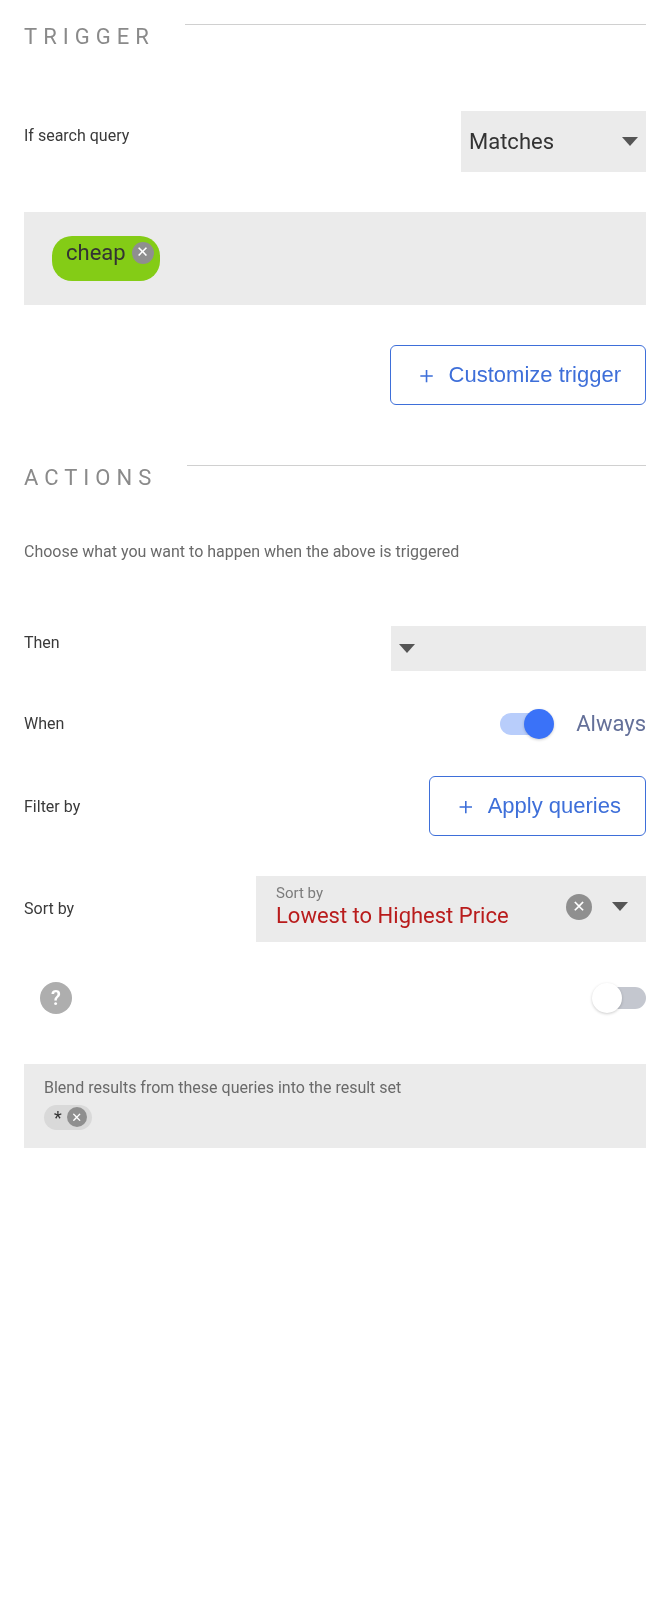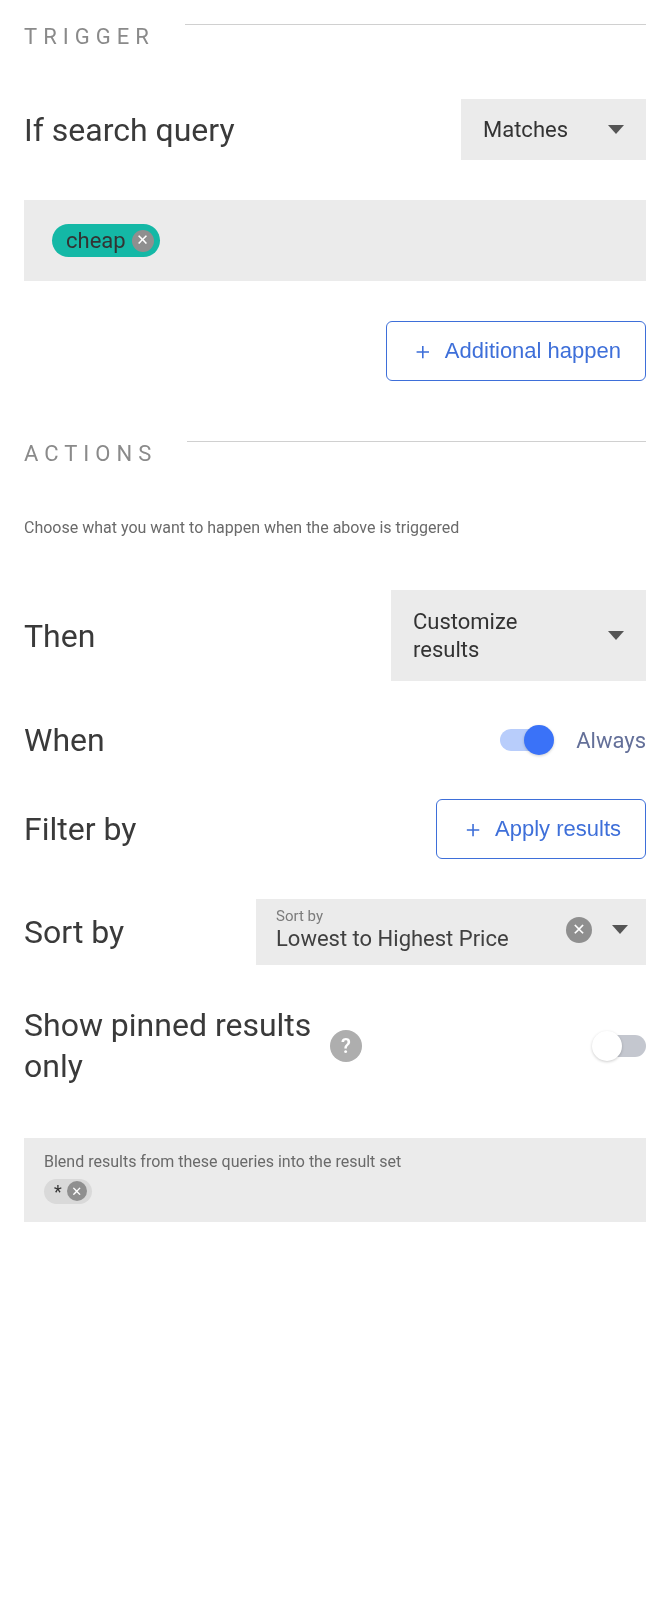--- a/index.html
+++ b/index.html
@@ -28,33 +28,34 @@
     height: 1px;
     background: #d0d0d0;
   }
   .row {
     display: flex;
     align-items: center;
     justify-content: space-between;
     margin-bottom: 40px;
   }
   .row-label {
-    font-size: 32px;
+    font-size: 16px;
     color: #3a3a3a;
     font-weight: 400;
   }
   .select-box {
     background: #ebebeb;
-    padding: 18px 22px;
+    padding: 18px 8px;
     display: flex;
     align-items: center;
     gap: 20px;
     min-width: 185px;
     justify-content: space-between;
     cursor: pointer;
+    margin-top: 12px;
   }
   .select-text {
     font-size: 22px;
     color: #333;
   }
   .select-wide { flex: 1; max-width: 255px; }
   .select-wide .select-text { line-height: 1.25; }
   .caret-down {
     width: 0; height: 0;
     border-left: 8px solid transparent;
@@ -62,23 +63,23 @@
     border-top: 9px solid #555;
   }
   .tag-area {
     background: #ebebeb;
     padding: 24px 28px;
     margin-bottom: 40px;
   }
   .tag {
     display: inline-flex;
     align-items: center;
-    background: #14b8a6;
+    background: #84cc16;
     border-radius: 20px;
-    padding: 4px 6px 4px 14px;
+    padding: 4px 6px 16px 14px;
     font-size: 22px;
     color: #333;
     gap: 6px;
   }
   .tag-x {
     width: 22px; height: 22px;
     border-radius: 50%;
     background: #8f8f8f;
     color: #fff;
     display: inline-flex;
@@ -143,21 +144,21 @@
     padding: 8px 18px 12px 20px;
     display: flex;
     align-items: center;
     gap: 20px;
     flex: 1;
     max-width: 390px;
     cursor: pointer;
   }
   .sort-left { flex: 1; }
   .sort-mini-label { font-size: 15px; color: #7c7c7c; }
-  .sort-value { font-size: 22px; color: #404040; line-height: 1.25; }
+  .sort-value { font-size: 22px; color: #b91c1c; line-height: 1.25; }
   .clear-x {
     width: 26px; height: 26px;
     border-radius: 50%;
     background: #8f8f8f;
     color: #fff;
     display: inline-flex;
     align-items: center;
     justify-content: center;
     font-size: 16px;
     cursor: pointer;
@@ -224,72 +225,70 @@
 <div class="tag-area">
   <span class="tag">
     <span>cheap</span>
     <span class="tag-x">✕</span>
   </span>
 </div>
 
 <div class="right-align">
   <button class="outline-btn">
     <span class="plus-icon">＋</span>
-    <span>Additional happen</span>
+    <span>Customize trigger</span>
   </button>
 </div>
 
 <div class="section-header">
   <div class="section-title">ACTIONS</div>
   <div class="section-line"></div>
 </div>
 
 <p class="desc-text">Choose what you want to happen when the above is triggered</p>
 
 <div class="row">
   <div class="row-label">Then</div>
   <div class="select-box select-wide">
-    <span class="select-text">Customize results</span>
     <span class="caret-down"></span>
   </div>
 </div>
 
 <div class="row">
   <div class="row-label">When</div>
   <div class="toggle-wrap">
     <div class="toggle">
       <div class="toggle-knob"></div>
     </div>
     <span class="toggle-label">Always</span>
   </div>
 </div>
 
 <div class="row">
   <div class="row-label">Filter by</div>
   <button class="outline-btn">
     <span class="plus-icon">＋</span>
-    <span>Apply results</span>
+    <span>Apply queries</span>
   </button>
 </div>
 
 <div class="row">
   <div class="row-label">Sort by</div>
   <div class="sort-select">
     <div class="sort-left">
       <div class="sort-mini-label">Sort by</div>
       <div class="sort-value">Lowest to Highest Price</div>
     </div>
     <span class="clear-x">✕</span>
     <span class="caret-down"></span>
   </div>
 </div>
 
 <div class="pinned-row">
   <div class="pinned-left">
-    <div class="row-label">Show pinned results only</div>
     <span class="help-icon">?</span>
   </div>
   <div class="toggle off">
     <div class="toggle-knob"></div>
   </div>
 </div>
 
 <div class="blend-section">
 
   <div class="blend-box">

